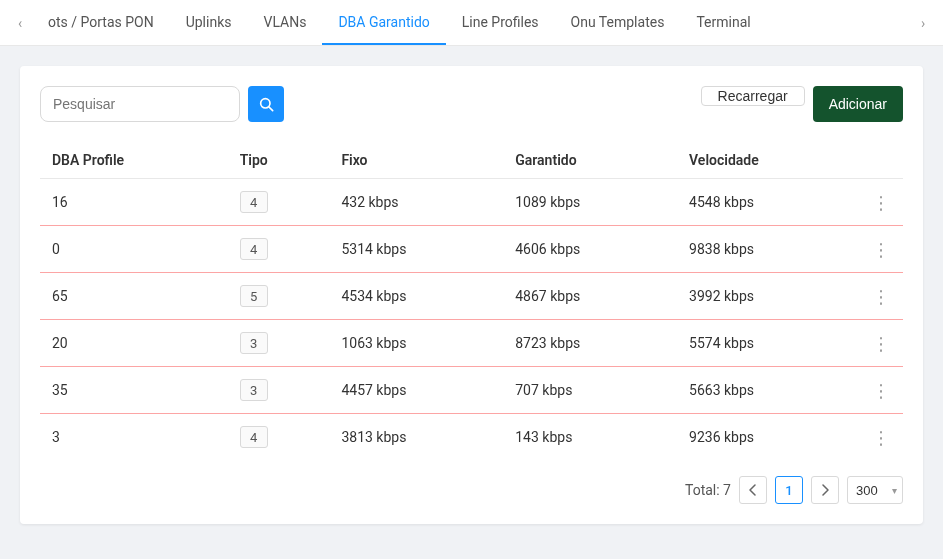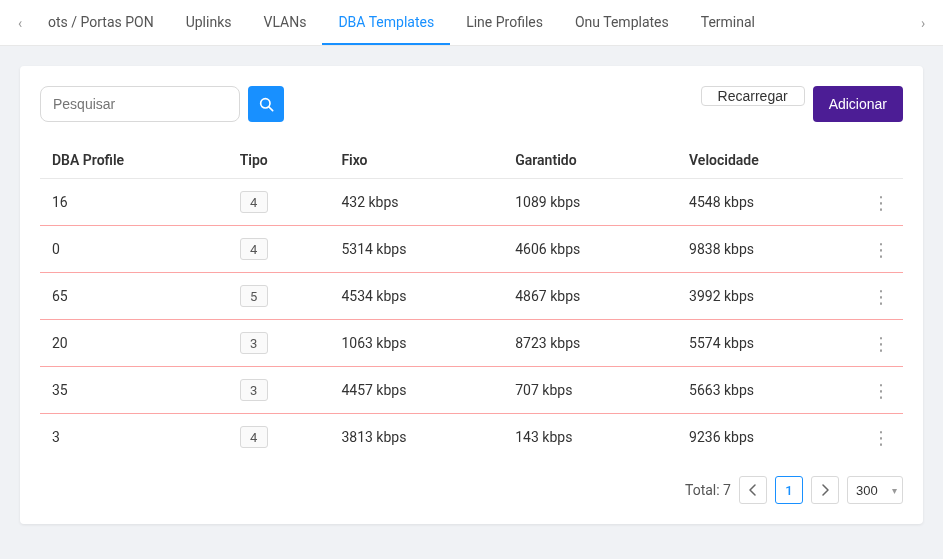--- a/index.html
+++ b/index.html
@@ -106,21 +106,21 @@
       background: #fff;
       cursor: pointer;
       font-size: 14px;
       color: #333;
     }
     .btn-add {
       height: 36px;
       padding: 0 16px;
       border: none;
       border-radius: 4px;
-      background: #4c1d95;
+      background: #14532d;
       color: #fff;
       cursor: pointer;
       font-size: 14px;
     }
     table {
       width: 100%;
       border-collapse: collapse;
     }
     thead th {
       text-align: left;
@@ -232,21 +232,21 @@
   </style>
 </head>
 <body>
 
 <div class="top-nav">
   <div class="nav-arrow">‹</div>
   <div class="nav-tabs">
     <div class="nav-tab">ots / Portas PON</div>
     <div class="nav-tab">Uplinks</div>
     <div class="nav-tab">VLANs</div>
-    <div class="nav-tab active">DBA Templates</div>
+    <div class="nav-tab active">DBA Garantido</div>
     <div class="nav-tab">Line Profiles</div>
     <div class="nav-tab">Onu Templates</div>
     <div class="nav-tab">Terminal</div>
   </div>
   <div class="nav-arrow">›</div>
 </div>
 
 <div class="content-area">
   <div class="card">
 

